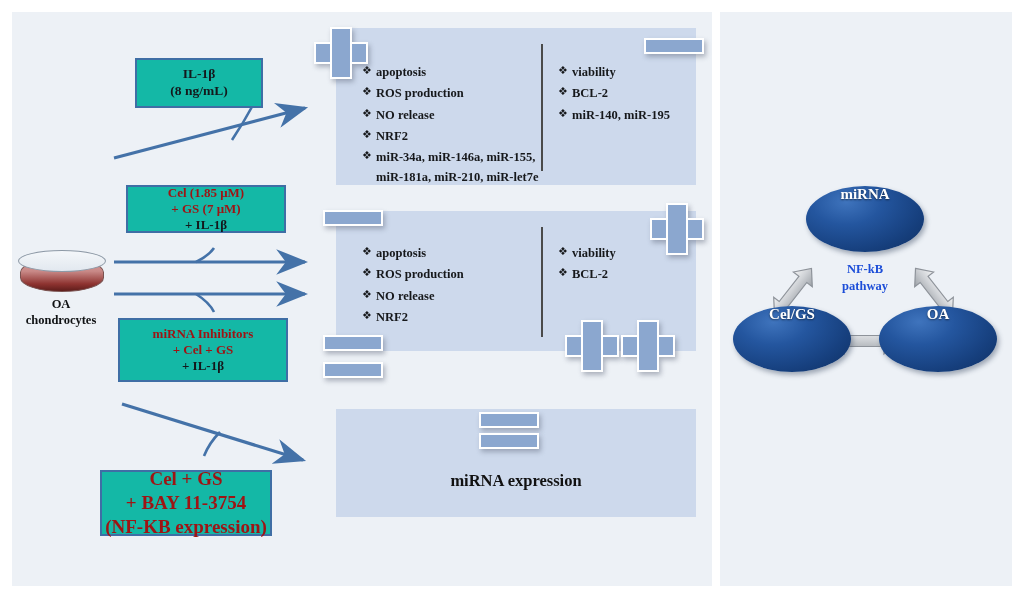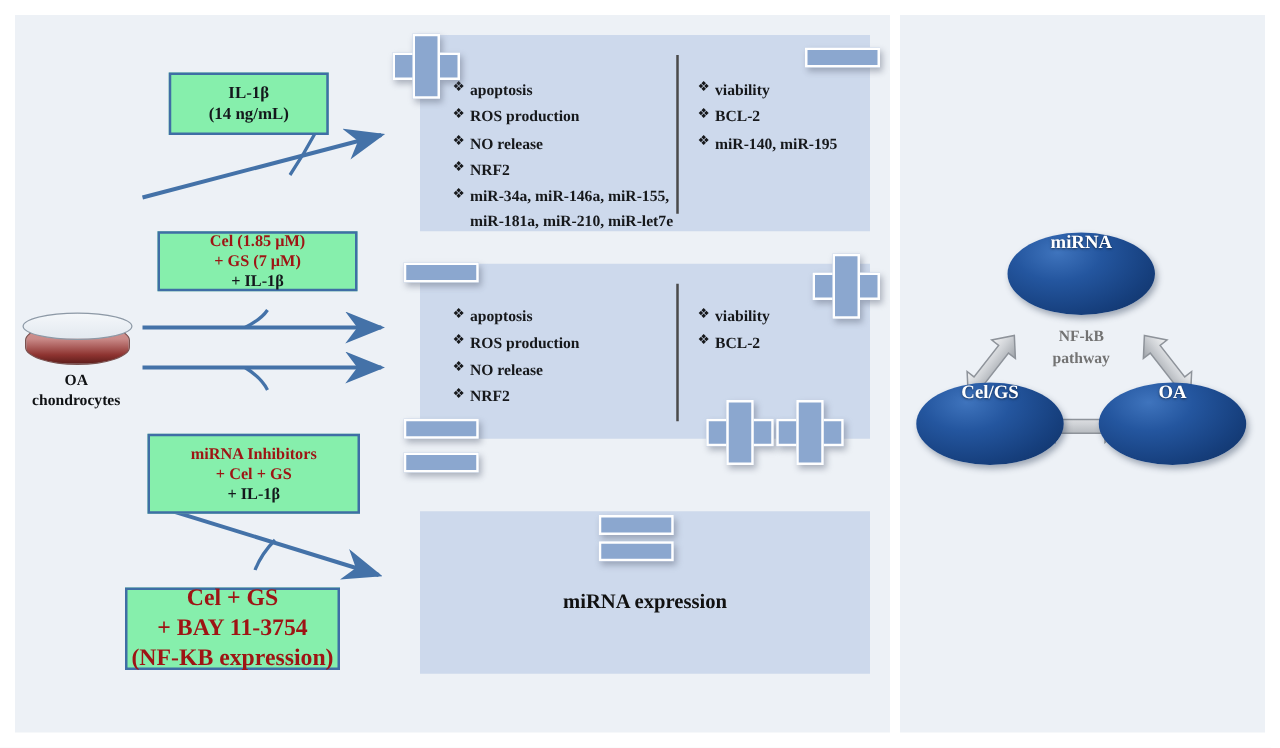--- a/index.html
+++ b/index.html
@@ -4,21 +4,21 @@
 <style>
   html,body{margin:0;padding:0;background:#ffffff;}
   body{width:1024px;height:598px;position:relative;overflow:hidden;
        font-family:"Liberation Serif","DejaVu Serif",serif;}
 
   .panel{position:absolute;background:#edf1f6;}
   #left-panel{left:12px;top:12px;width:700px;height:574px;}
   #right-panel{left:720px;top:12px;width:292px;height:574px;}
 
   
-  .tbox{position:absolute;background:#86efac;border:2px solid #3f6ea5;
+  .tbox{position:absolute;background:#14b8a6;border:2px solid #3f6ea5;
         box-sizing:border-box;display:flex;flex-direction:column;
         align-items:center;justify-content:center;
         font-weight:bold;line-height:1.25;}
   .tbox .red{color:#9e1414;}
   .tbox .blk{color:#14181c;}
 
   
   .card{position:absolute;background:#cdd9ec;}
   .card .divider{position:absolute;top:16px;bottom:14px;width:2px;background:#4a4a4a;}
   .collist{position:absolute;font-size:12.5px;color:#16181b;line-height:1.62;}
@@ -53,21 +53,21 @@
      font-size:12.5px;font-weight:bold;color:#101214;line-height:1.3;}
 
   
   .ell{position:absolute;border-radius:50%;
        background:radial-gradient(ellipse at 34% 24%,#3f74bd 0%,#24569f 32%,#163f7d 70%,#0f2f61 100%);
        box-shadow:2px 3px 5px rgba(60,75,100,.45);
        display:flex;justify-content:center;
        color:#ffffff;font-weight:bold;font-size:15px;
        text-shadow:0 1px 2px rgba(0,0,0,.55);}
   #nf-label{position:absolute;text-align:center;font-size:12.5px;font-weight:bold;
-            color:#737373;line-height:1.35;}
+            color:#1d4ed8;line-height:1.35;}
 </style>
 </head>
 <body>
 
 <div class="panel" id="left-panel"></div>
 <div class="panel" id="right-panel"></div>
 
 <div id="petri">
   <div class="body"></div>
   <div class="lid"></div>
@@ -91,30 +91,30 @@
   <path d="M114,294 L305,294" stroke="#4472a8" stroke-width="3.2" fill="none" marker-end="url(#ah)"></path>
   <path d="M214,248 C210,254 204,258 196,262" stroke="#4472a8" stroke-width="2.6" fill="none"></path>
   <path d="M196,294 C204,299 210,304 214,312" stroke="#4472a8" stroke-width="2.6" fill="none"></path>
 
   <path d="M122,404 L303,460" stroke="#4472a8" stroke-width="3.2" fill="none" marker-end="url(#ah)"></path>
   <path d="M204,456 C208,446 212,440 220,432" stroke="#4472a8" stroke-width="2.6" fill="none"></path>
 </svg>
 
 <div class="tbox" id="box-il1b" style="left:135px;top:58px;width:128px;height:50px;font-size:13.5px;">
   <span class="blk">IL-1β</span>
-  <span class="blk">(14 ng/mL)</span>
+  <span class="blk">(8 ng/mL)</span>
 </div>
 
 <div class="tbox" id="box-celgs" style="left:126px;top:185px;width:160px;height:48px;font-size:13px;">
   <span class="red">Cel (1.85 μM)</span>
   <span class="red">+ GS (7 μM)</span>
   <span class="blk">+  IL-1β</span>
 </div>
 
-<div class="tbox" id="box-mirna-inhib" style="left:118px;top:318px;width:170px;height:64px;font-size:13px;margin-top:29px;">
+<div class="tbox" id="box-mirna-inhib" style="left:118px;top:318px;width:170px;height:64px;font-size:13px;">
   <span class="red">miRNA Inhibitors</span>
   <span class="red">+ Cel + GS</span>
   <span class="blk">+  IL-1β</span>
 </div>
 
 <div class="tbox" id="box-bay" style="left:100px;top:470px;width:172px;height:66px;font-size:19px;">
   <span class="red">Cel  + GS</span>
   <span class="red">+  BAY 11-3754</span>
   <span class="red">(NF-KB expression)</span>
 </div>
@@ -204,21 +204,21 @@
 <div class="sym minus" style="left:323px;top:362px;"></div>
 <div class="sym plus" style="left:565px;top:320px;">
   <i class="h"></i>
     <i class="v"></i>
 </div>
 <div class="sym plus" style="left:621px;top:320px;">
   <i class="h"></i>
     <i class="v"></i>
 </div>
 
-<div class="card" id="card3" style="left:336px;top:409px;width:360px;height:130px;">
+<div class="card" id="card3" style="left:336px;top:409px;width:360px;height:108px;">
   <div class="center-label" style="top:62px;">miRNA expression</div>
 </div>
 <div class="sym minus" style="left:479px;top:412px;"></div>
 <div class="sym minus" style="left:479px;top:433px;"></div>
 
 <svg class="ovl">
   <defs>
     <linearGradient id="gg" x1="0" y1="0" x2="0" y2="1">
       <stop offset="0%" stop-color="#f3f4f5"></stop>
       <stop offset="45%" stop-color="#cfd2d6"></stop>

